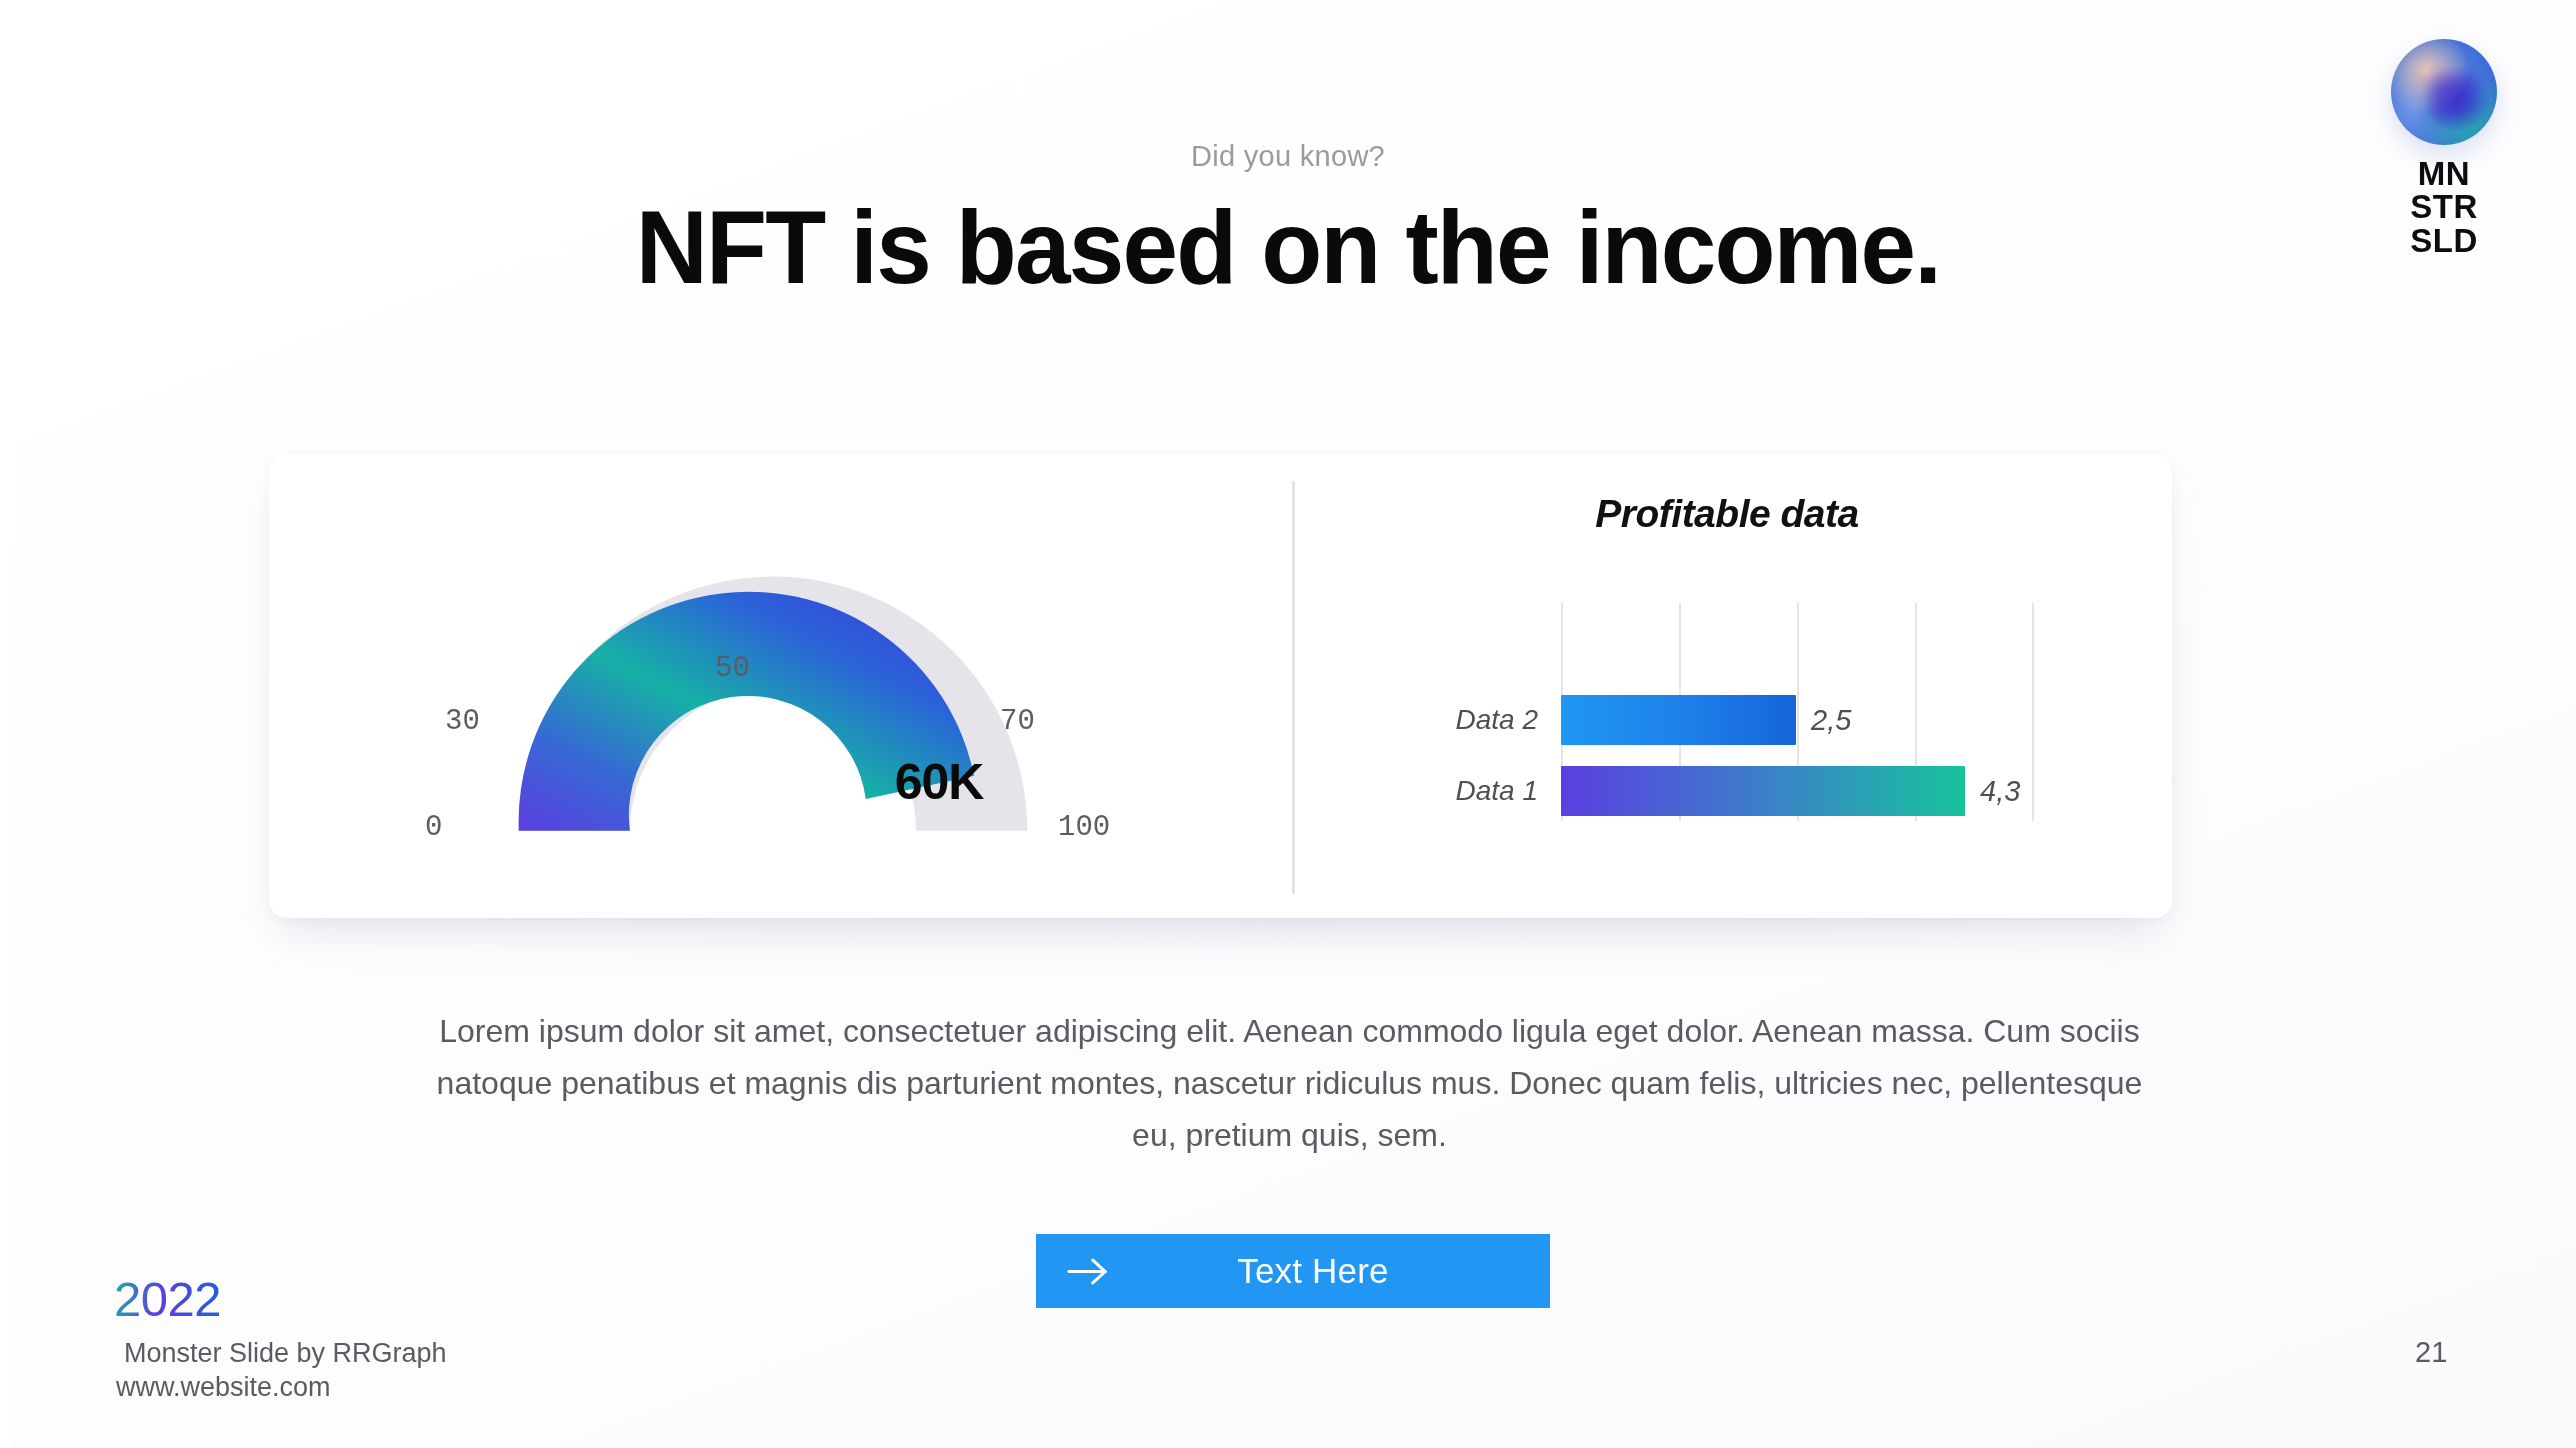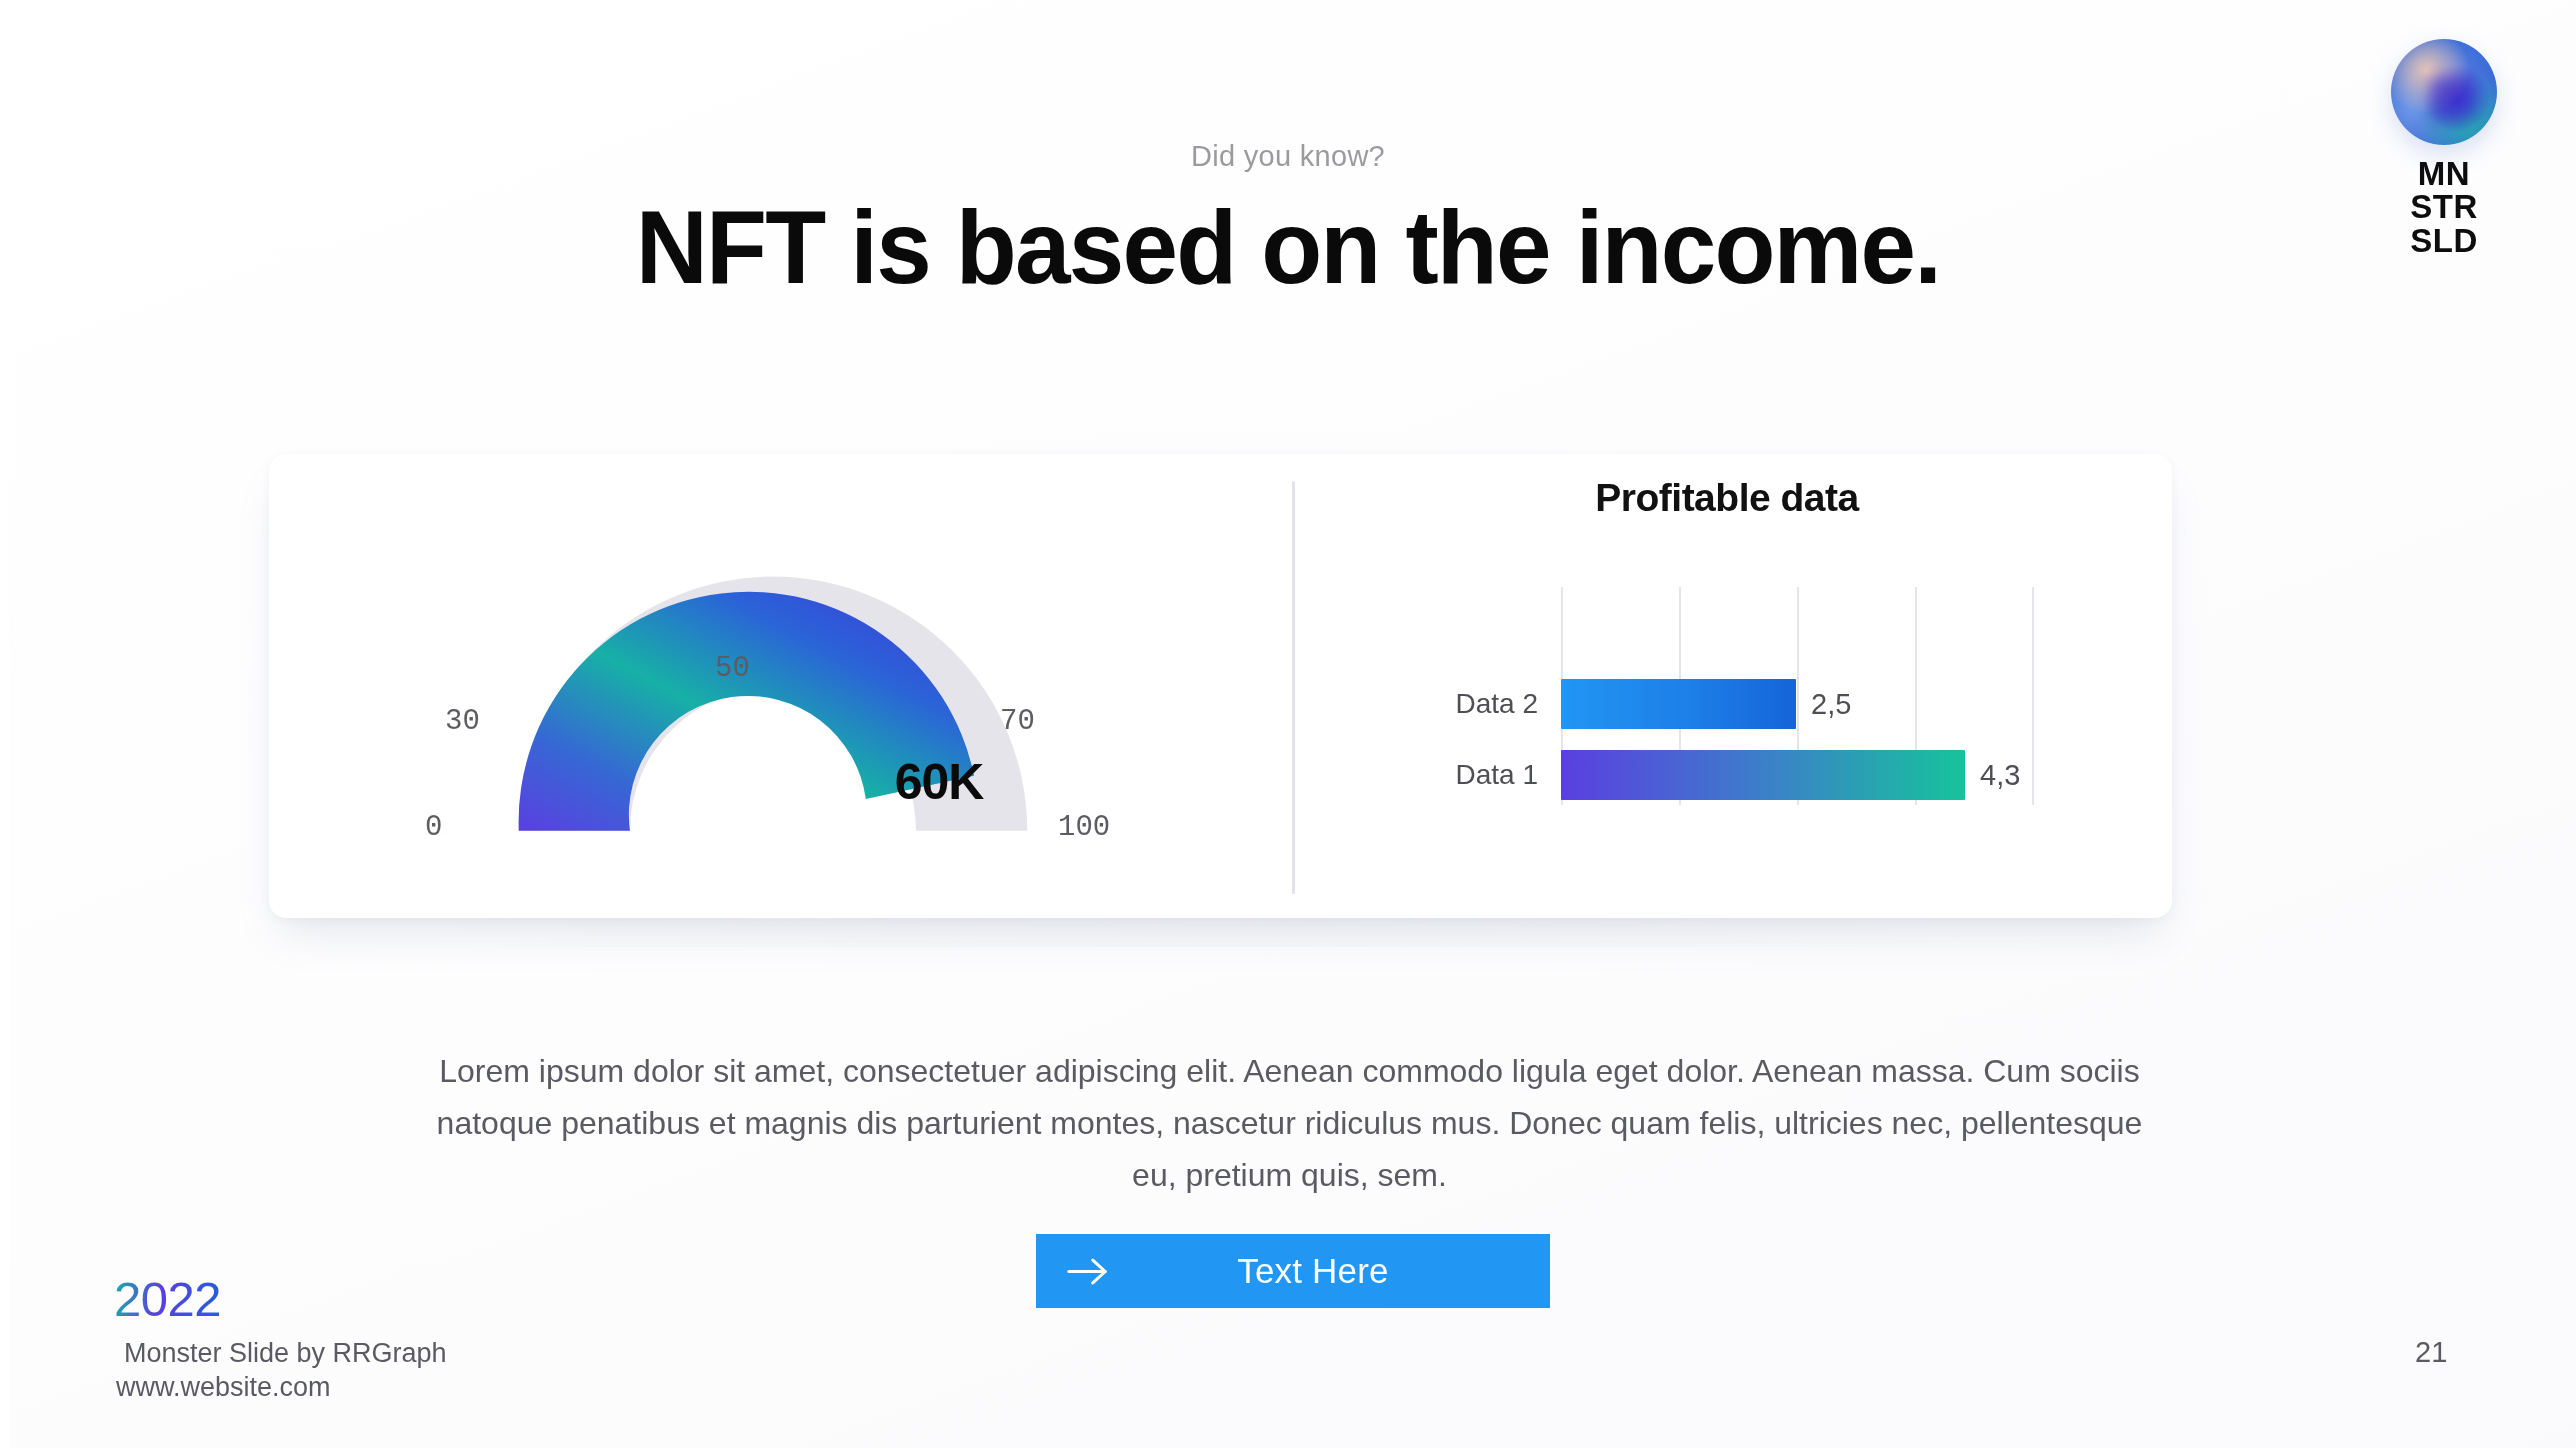--- a/index.html
+++ b/index.html
@@ -77,21 +77,21 @@
   }
   .gauge-center span{display:inline-block;transform:translateX(166px);}
   .tick{position:absolute;font-size:29px;color:#5c5c62;font-family:Liberation Mono, monospace;}
   .tick-0{left:135px;top:338px;}
   .tick-30{left:155px;top:232px;}
   .tick-50{left:425px;top:179px;}
   .tick-70{left:710px;top:232px;}
   .tick-100{left:768px;top:338px;}
 
   
-  .bars-area{position:absolute;left:1333px;top:450px;width:850px;height:415px;}
+  .bars-area{position:absolute;left:1333px;top:466px;width:850px;height:415px;font-style:italic;}
   .bars-title{
     position:absolute;left:0;right:0;top:26px;text-align:center;
     font-size:39px;font-weight:bold;color:#111;letter-spacing:-0.5px;
     transform:translateX(-31px);
   }
   .plot{position:absolute;left:228px;top:137px;width:473px;height:218px;}
   .grid-line{position:absolute;top:0;bottom:0;width:1.9px;background:#e4e4e9;}
   .row{position:absolute;left:0;height:50px;width:100%;}
   .row .bar{position:absolute;left:0;top:0;height:50px;border-radius:1px;}
   .row .cat{
@@ -102,21 +102,21 @@
     position:absolute;top:8.7px;white-space:nowrap;
     font-size:29px;color:#4e4e55;
   }
   .bar-3{background:linear-gradient(90deg,#fbb040 0%,#f4793f 48%,#ea4b55 100%);}
   .bar-2{background:linear-gradient(90deg,#2196f3 0%,#1d7fe8 55%,#1565d8 100%);}
   .bar-1{background:linear-gradient(90deg,#5b3fe0 0%,#3d7ccb 48%,#17c39c 100%);}
 
   
   .para{
     position:absolute;left:425px;top:1005px;width:1729px;text-align:center;
-    font-size:32px;line-height:1.63;color:#5a5a62;margin-top:40px;
+    font-size:32px;line-height:1.63;color:#5a5a62;
   }
 
   
   .cta{
     position:absolute;left:1036px;top:1234px;width:514px;height:74px;
     background:#2196f3;display:flex;align-items:center;cursor:pointer;
   }
   .cta-arrow{
     width:54px;height:54px;margin-left:25px;flex:0 0 auto;
     display:flex;align-items:center;justify-content:center;

